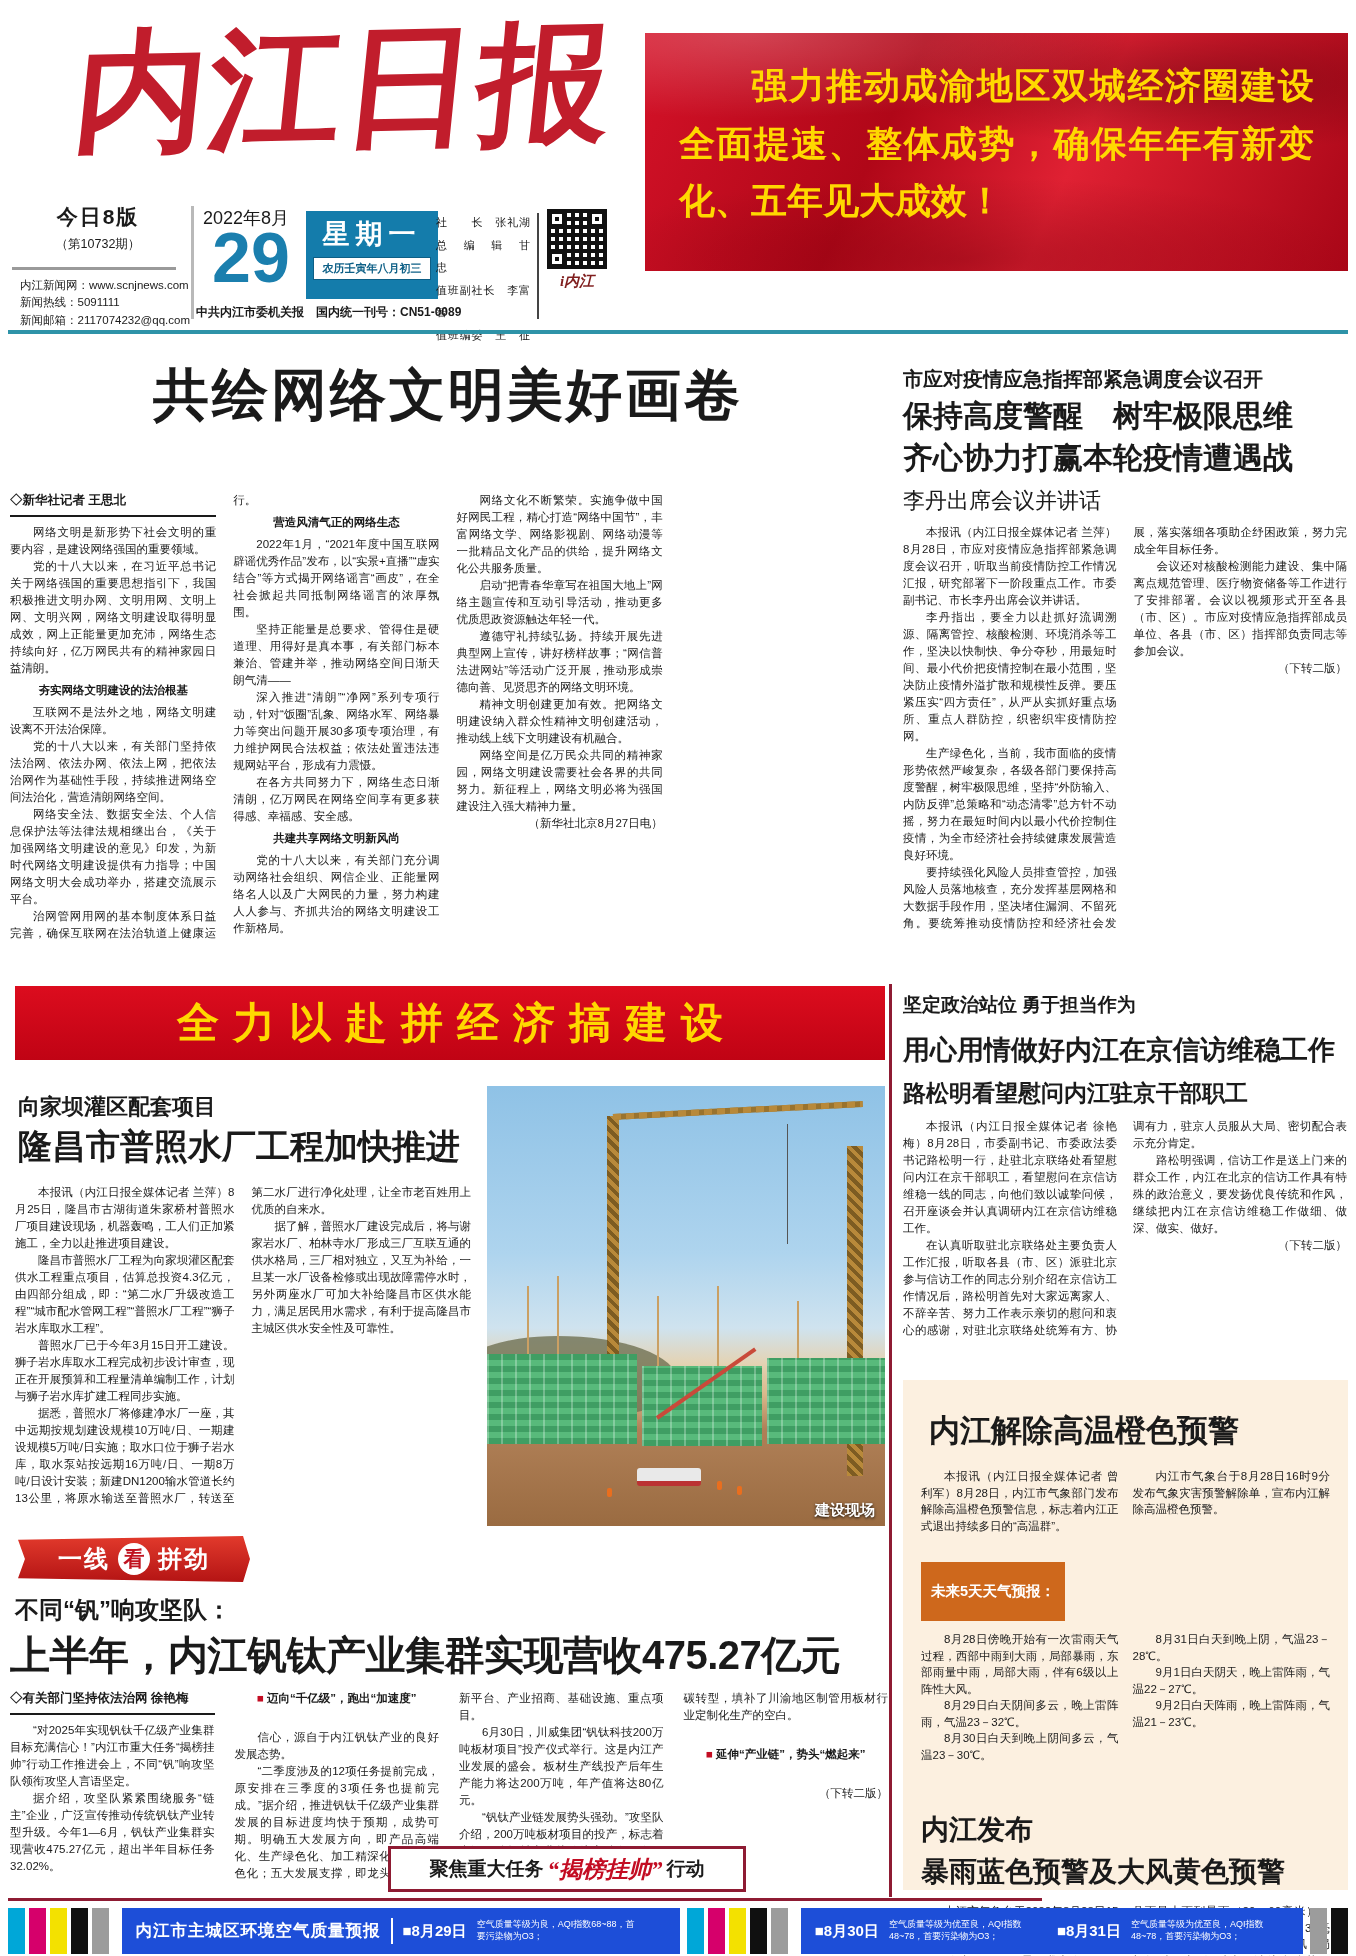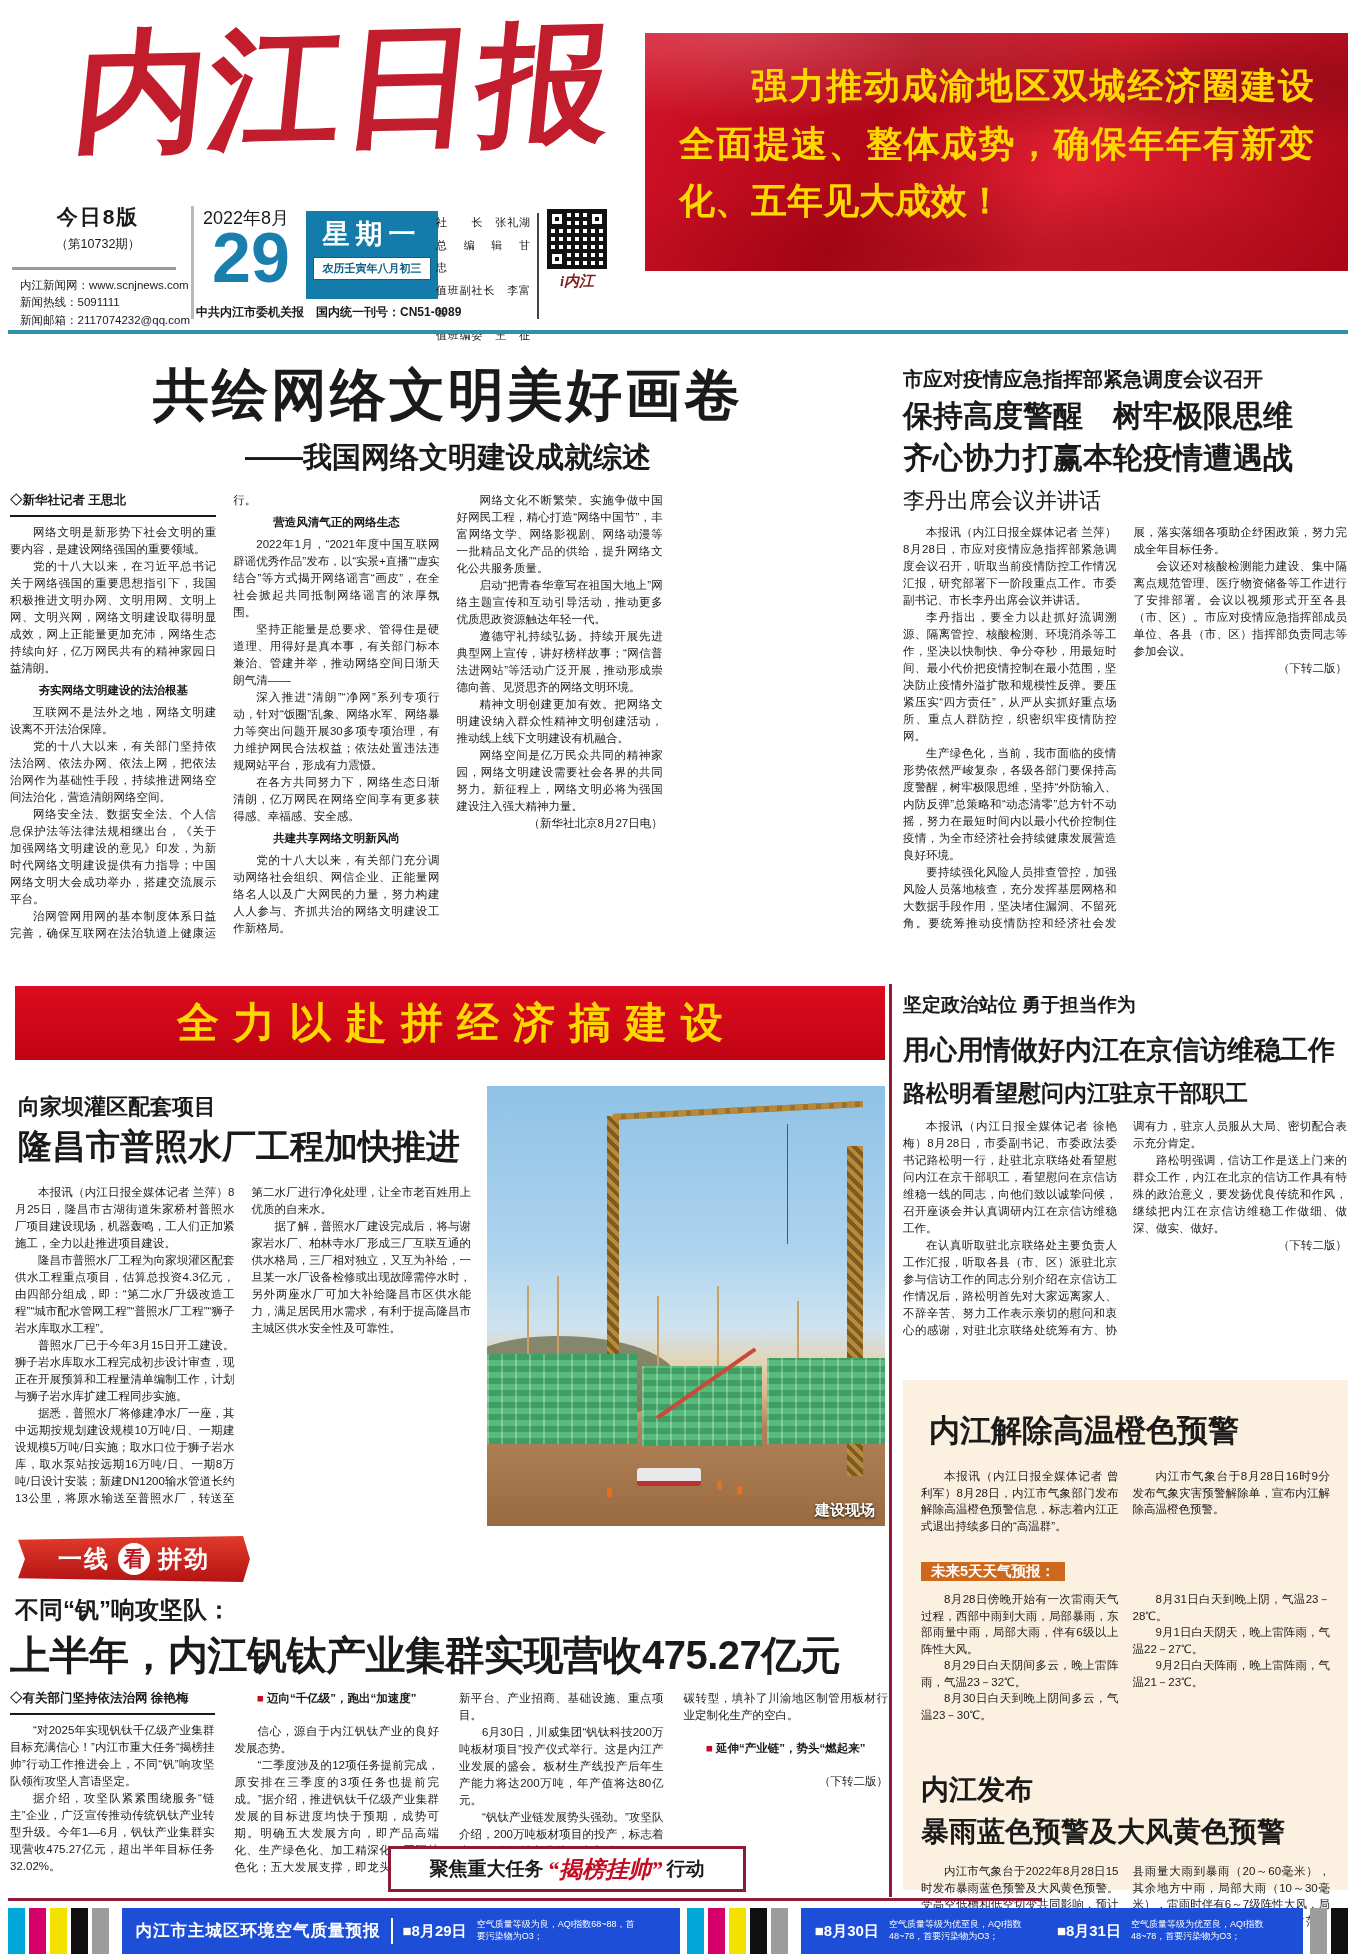--- a/index.html
+++ b/index.html
@@ -40,21 +40,21 @@
       linear-gradient(115deg,#d41228 0%, #b00718 35%, #e02133 60%, #a90617 100%); }
   #top-banner p { padding:24px 34px 0 34px; font-size:36px; line-height:1.6; font-weight:900;
       color:#ffd800; text-indent:2em; text-align:justify; }
   #teal-rule { left:8px; top:330px; width:1340px; height:4px; background:#2e93a8; }
 
   
   .body-cols { column-gap:17px; column-fill:auto; font-size:11.5px; line-height:17px; text-align:justify; }
   .body-cols p { text-indent:2em; }
   .body-cols p.by { text-indent:0; font-weight:700; font-size:12.5px; border-bottom:2px solid #1a1a1a; padding-bottom:6px; margin-bottom:7px; }
   .body-cols p.sub { text-indent:0; font-weight:700; text-align:center; margin:5px 0; }
-  .body-cols p.red { text-indent:0; font-weight:700; text-align:center; margin:16px 0; }
+  .body-cols p.red { text-indent:0; font-weight:700; text-align:center; margin:22px 0; }
   .body-cols p.red::first-letter { color:#c30d23; }
   .body-cols p.end { text-indent:0; text-align:right; }
 
   #main-title { left:10px; top:358px; width:876px; text-align:center; font-size:56px; font-weight:900; letter-spacing:3px; }
   #main-subtitle { left:10px; top:438px; width:876px; text-align:center; font-size:29px; font-weight:700; }
   #main-body { left:10px; top:492px; width:876px; height:466px; columns:4; }
 
   #covid-kicker { left:903px; top:366px; width:445px; font-size:20px; font-weight:700; }
   .serif-head { font-family:"Liberation Serif", serif; font-weight:900; }
   #covid-t1 { left:903px; top:396px; width:445px; font-size:30px; }
@@ -101,21 +101,21 @@
 
   #vrule { left:889px; top:984px; width:3px; height:913px; background:#8e1b33; }
   #luo-t1 { left:903px; top:992px; width:445px; font-size:19px; }
   #luo-t2 { left:903px; top:1032px; width:445px; font-size:27px; }
   #luo-sub { left:903px; top:1078px; width:445px; font-size:23px; font-weight:700; }
   #luo-body { left:903px; top:1118px; width:444px; height:254px; columns:2; column-gap:16px; }
 
   #cream { left:903px; top:1380px; width:445px; height:510px; background:#fcf0e0; padding:16px 18px; }
   #relieve-title { font-size:31px; font-weight:900; margin:14px 0 0 8px; }
   #relieve-body { columns:2; height:86px; margin-top:16px; }
-  #forecast-label { display:inline-block; background:#ce681c; color:#fff; font-size:14.5px; font-weight:700; padding:0 10px; margin-top:8px; }
+  #forecast-label { display:inline-block; background:#ce681c; color:#fff; font-size:14.5px; font-weight:700; padding:20px 10px; margin-top:8px; }
   #forecast-body { columns:2; height:160px; margin-top:10px; }
   #release-t1 { font-size:28px; font-weight:900; margin-top:20px; }
   #release-t2 { font-size:28px; font-weight:900; margin-top:4px; }
   #release-body { columns:2; height:96px; margin-top:12px; }
   .cream-cols { column-gap:14px; column-fill:auto; font-size:11.5px; line-height:16.5px; text-align:justify; }
   .cream-cols p { text-indent:2em; }
 
   #maroon-h { left:8px; top:1898px; width:1034px; height:3px; background:#8e1b33; }
 
   
@@ -166,21 +166,20 @@
     <span class="finder" style="left:2px;bottom:2px;"></span>
   </div>
   <div class="abs" id="qr-logo">i内江</div>
 
   <div class="abs" id="top-banner">
     <p>强力推动成渝地区双城经济圈建设全面提速、整体成势，确保年年有新变化、五年见大成效！</p>
   </div>
   <div class="abs" id="teal-rule"></div>
 
   <div class="abs" id="main-title">共绘网络文明美好画卷</div>
-  <div class="abs" id="main-subtitle">——我国网络文明建设成就综述</div>
   <div class="abs body-cols" id="main-body">
       <p class="by">◇新华社记者 王思北</p>
       <p>网络文明是新形势下社会文明的重要内容，是建设网络强国的重要领域。</p>
       <p>党的十八大以来，在习近平总书记关于网络强国的重要思想指引下，我国积极推进文明办网、文明用网、文明上网、文明兴网，网络文明建设取得明显成效，网上正能量更加充沛，网络生态持续向好，亿万网民共有的精神家园日益清朗。</p>
       <p class="sub">夯实网络文明建设的法治根基</p>
       <p>互联网不是法外之地，网络文明建设离不开法治保障。</p>
       <p>党的十八大以来，有关部门坚持依法治网、依法办网、依法上网，把依法治网作为基础性手段，持续推进网络空间法治化，营造清朗网络空间。</p>
       <p>网络安全法、数据安全法、个人信息保护法等法律法规相继出台，《关于加强网络文明建设的意见》印发，为新时代网络文明建设提供有力指导；中国网络文明大会成功举办，搭建交流展示平台。</p>
       <p>治网管网用网的基本制度体系日益完善，确保互联网在法治轨道上健康运行。</p>
       <p class="sub">营造风清气正的网络生态</p>

